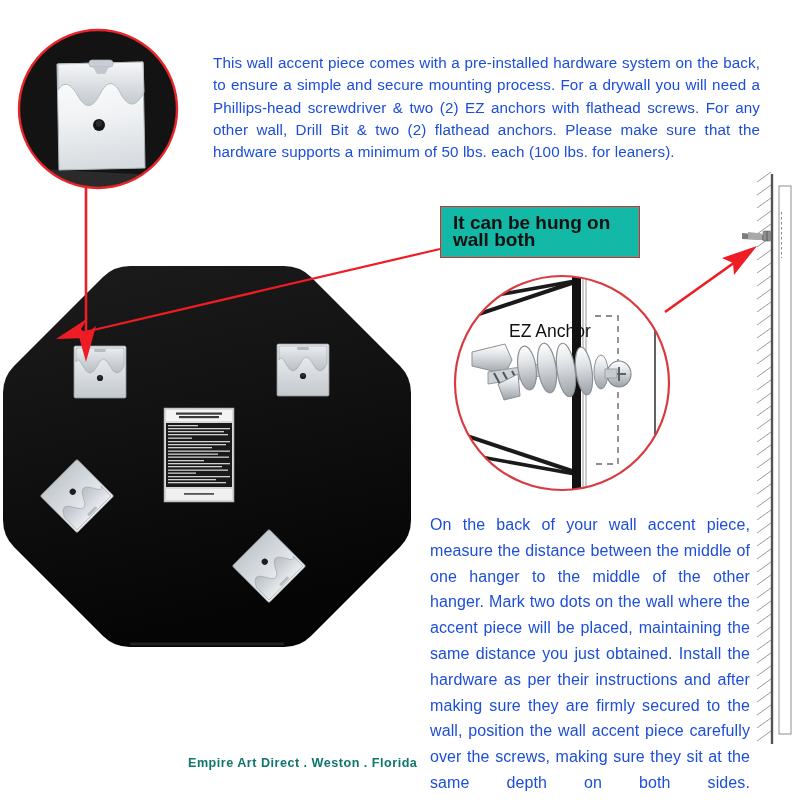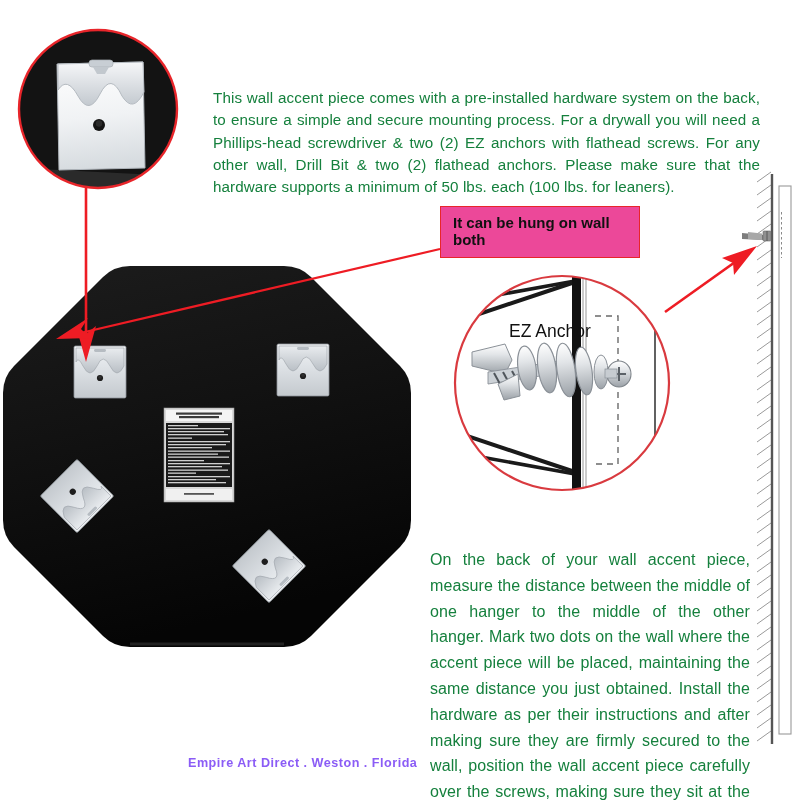--- a/index.html
+++ b/index.html
@@ -15,26 +15,25 @@
     position: relative;
     width: 800px;
     height: 800px;
     background: #ffffff;
     overflow: hidden;
   }
 
   
   .para {
     position: absolute;
-    color: #15803d;
+    color: #1d4ed8;
     text-align: justify;
     font-size: 15.2px;
     line-height: 22.3px;
     letter-spacing: 0.1px;
-    margin-top: 35px;
   }
   #intro-paragraph {
     left: 213px;
     top: 52px;
     width: 547px;
   }
   #instructions-paragraph {
     left: 430px;
     top: 512px;
     width: 320px;
@@ -45,37 +44,37 @@
   }
 
   
   #hanging-callout {
     position: absolute;
     left: 440px;
     top: 206px;
     width: 200px;
     padding: 7px 10px 9px 12px;
     border: 1.6px solid #e8252a;
-    background: #ec4899;
+    background: #14b8a6;
     box-sizing: border-box;
     font-weight: bold;
-    font-size: 15px;
+    font-size: 19px;
     line-height: 17px;
     color: #111111;
     z-index: 12;
   }
 
   
   #footer-credit {
     position: absolute;
     left: 188px;
     top: 756px;
     font-size: 12.6px;
     font-weight: bold;
-    color: #8b5cf6;
+    color: #0f766e;
     letter-spacing: 0.5px;
   }
 
   
   .overlay {
     position: absolute;
     left: 0;
     top: 0;
     width: 800px;
     height: 800px;

